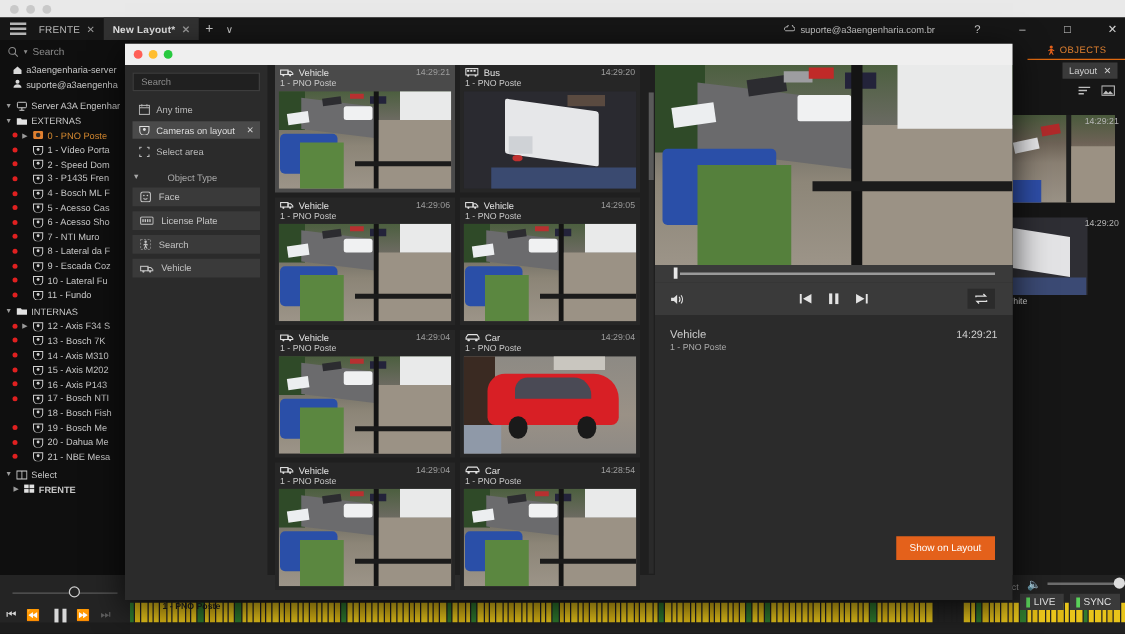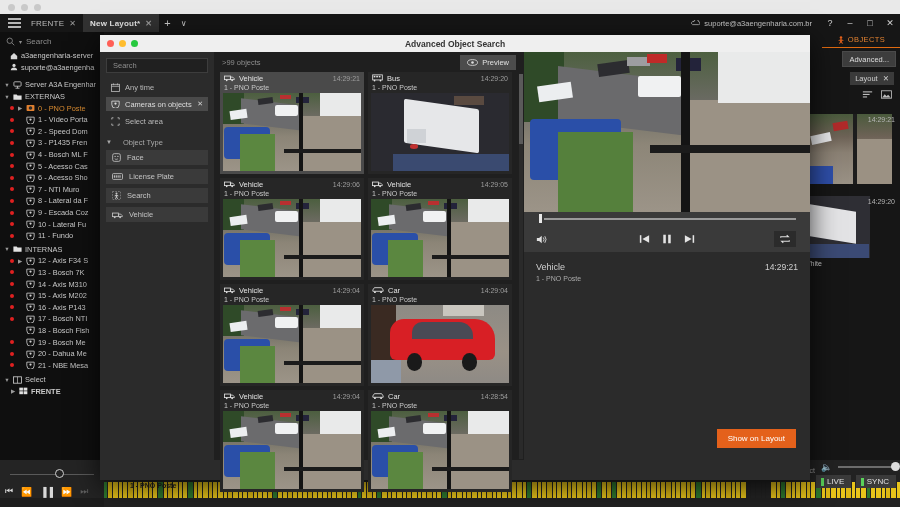--- a/index.html
+++ b/index.html
@@ -28,21 +28,21 @@
   .hamburger span { display:block; width:13px; height:2px; background:#b5b5b5; }
   .tab {
     height:18px; display:flex; align-items:center; gap:5px;
     padding:0 7px; font-size:8px; color:#b9b9b9; letter-spacing:.2px;
   }
   .tab.active { background:#323232; color:#e6e6e6; font-weight:bold;}
   .tab .x { font-size:8px; color:#9a9a9a; }
   .tab-plus { color:#c9c9c9; font-size:11px; padding:0 5px; }
   .tab-chev { color:#c9c9c9; font-size:8px; padding:0 5px; }
   .tabbar-right {
-    margin-left:auto; display:flex; gap:0px; height:18px;
+    margin-left:auto; display:flex; gap:16px; height:18px;
   }
   .acct { font-size:7.5px; color:#c8c8c8; display:flex; align-items:center; gap:4px; padding-right:8px;}
   .winbtn { width:20px; height:18px; display:flex; align-items:center; justify-content:center;
             color:#d0d0d0; font-size:9px; }
 
   
   .leftpanel {
     position:absolute; left:0; top:32px; width:104px; height:428px;
     background:#0f0f0f; overflow:hidden;
   }
@@ -140,21 +140,21 @@
   .f-search {
     height:15px; background:#202020; border:1px solid #3d3d3d; color:#8d8d8d;
     font-size:7.5px; display:flex; align-items:center; padding-left:6px; margin-bottom:7px;
   }
   .f-item {
     height:14px; display:flex; align-items:center; gap:5px; font-size:7.5px; color:#b9b9b9;
     padding-left:5px; margin-bottom:3px;
   }
   .f-item.sel { background:#4a4a4a; color:#ddd; }
   .f-item .xx { margin-left:auto; padding-right:5px; font-size:7px; color:#cfcfcf; }
-  .f-sechead { height:16px; display:flex; align-items:center; gap:11px; font-size:7.5px; color:#a8a8a8; margin-top:6px; }
+  .f-sechead { height:16px; display:flex; align-items:center; gap:22px; font-size:7.5px; color:#a8a8a8; margin-top:6px; }
   .f-type {
     height:15px; background:#3a3a3a; display:flex; align-items:center; gap:6px; font-size:7.5px;
     color:#c4c4c4; padding-left:6px; margin-bottom:4px;
   }
 
   
   .resultscol { width:310px; background:#1f1f1f; position:relative; }
   .res-head { height:20px; display:flex; align-items:center; padding:0 8px; }
   .res-count { font-size:7.5px; color:#8e8e8e; }
   .prev-btn { margin-left:auto; background:#4c4c4c; color:#e0e0e0; font-size:7.5px;
@@ -581,23 +581,20 @@
       </div>
       <div class="obj-tab">
         <span class="ico">
           <svg width="8" height="8" viewBox="0 0 10 10">
               <circle cx="5" cy="2" r="1.6" fill="#e4611b"></circle>
               <path d="M5 3.6L2 5.2v1.1l2-0.8v1.1L2.6 9.8h1.1L5 7.7l1.3 2.1h1.1L6 6.6V5.5l2 0.8V5.2z" fill="#e4611b"></path>
             </svg>
         </span>
         <span>OBJECTS</span>
       </div>
-    </div>
-    <div class="adv-row">
-      <div class="adv-btn">Advanced...</div>
     </div>
     <div class="layout-chip-row">
       <div class="layout-chip">
         <span>Layout</span>
         <span>✕</span>
       </div>
     </div>
     <div class="objtoolrow">
       <span class="objtool">
         <svg width="11" height="8" viewBox="0 0 13 9">
@@ -853,21 +850,20 @@
     </div>
   </div>
 
   <div class="dialog">
     <div class="dlg-title">
       <div class="dlg-dots">
         <span class="dd r"></span>
         <span class="dd y"></span>
         <span class="dd g"></span>
       </div>
-      <div class="dlg-title-text">Advanced Object Search</div>
     </div>
 
 
     <div class="dlg-body">
 
       <div class="filtercol">
         <div class="f-search">Search</div>
 
         <div class="f-item">
           <span class="ico">
@@ -881,21 +877,21 @@
           <span>Any time</span>
         </div>
 
         <div class="f-item sel">
           <span class="ico">
             <svg width="9" height="8" viewBox="0 0 11 9">
                 <path d="M1 1h9v4.2a4.5 4.5 0 01-9 0z" fill="none" stroke="#ddd" stroke-width="1"></path>
                 <circle cx="5.5" cy="4" r="1.4" fill="#ddd"></circle>
               </svg>
           </span>
-          <span>Cameras on objects</span>
+          <span>Cameras on layout</span>
           <span class="xx">✕</span>
         </div>
 
         <div class="f-item">
           <span class="ico">
             <svg width="9" height="9" viewBox="0 0 11 11">
                 <path d="M1 3V1h2M8 1h2v2M10 8v2H8M3 10H1V8" fill="none" stroke="#b9b9b9" stroke-width="1.1"></path>
               </svg>
           </span>
           <span>Select area</span>
@@ -946,32 +942,20 @@
                 <path d="M7.6 3.4h2.6l2 2v1h-4.6z" fill="none" stroke="#c4c4c4" stroke-width="1"></path>
                 <circle cx="3.2" cy="7.2" r="1.1" fill="#c4c4c4"></circle>
                 <circle cx="9.6" cy="7.2" r="1.1" fill="#c4c4c4"></circle>
               </svg>
           </span>
           <span>Vehicle</span>
         </div>
       </div>
 
       <div class="resultscol">
-        <div class="res-head">
-          <span class="res-count">&gt;99 objects</span>
-          <span class="prev-btn">
-            <span class="ico">
-              <svg width="11" height="7" viewBox="0 0 13 8">
-                  <ellipse cx="6.5" cy="4" rx="5.9" ry="3.4" fill="none" stroke="#e0e0e0" stroke-width="1"></ellipse>
-                  <circle cx="6.5" cy="4" r="1.5" fill="#e0e0e0"></circle>
-                </svg>
-            </span>
-            <span>Preview</span>
-          </span>
-        </div>
         <div class="scrolltrack"></div>
         <div class="scrollbar"></div>
         <div class="grid" id="resgrid">
             <div class="card sel">
               <div class="card-hd">
                 <span class="ico">
                   <svg width="11" height="8" viewBox="0 0 13 9">
                     <rect x="0.6" y="2.2" width="7" height="4.2" fill="none" stroke="#e2e2e2" stroke-width="1"></rect>
                     <path d="M7.6 3.4h2.6l2 2v1h-4.6z" fill="none" stroke="#e2e2e2" stroke-width="1"></path>
                     <circle cx="3.2" cy="7.2" r="1" fill="#e2e2e2"></circle>

